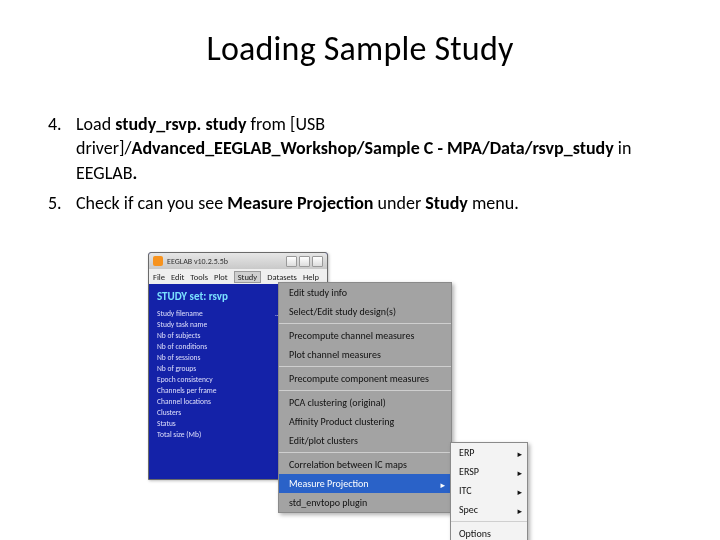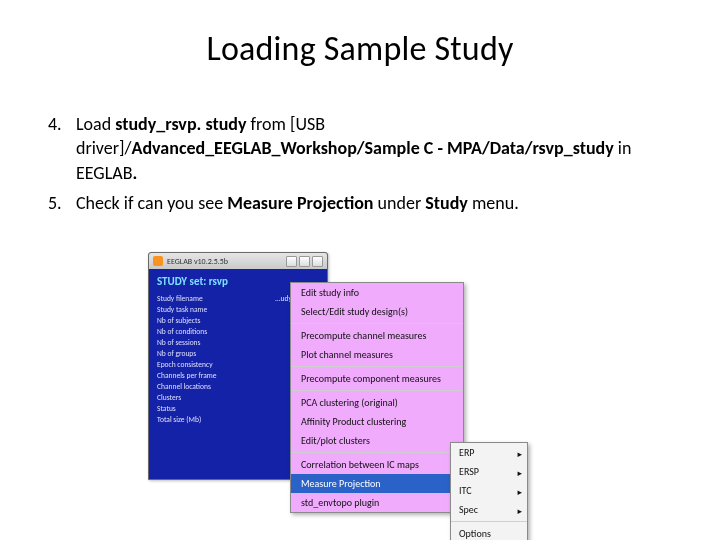--- a/index.html
+++ b/index.html
@@ -124,23 +124,23 @@
     margin: 2px 0;
     white-space: nowrap;
   }
   .kv .k { opacity: 0.95; text-align: right; }
   .kv .v { opacity: 0.95; padding-left: 4px; }
 
   
   .menu {
     position: absolute;
     top: 30px;
-    left: 142px;
+    left: 130px;
     width: 172px;
-    background: #f0abfc;
+    background: #a3a3a3;
     border: 1px solid #8a8a8a;
     box-shadow: 2px 2px 4px rgba(0,0,0,0.3);
     font-size: 10px;
     color: #111;
   }
   .menu .sep {
     height: 1px;
     background: #cfcfcf;
     margin: 2px 0;
   }
@@ -216,20 +216,29 @@
 
     <div class="win">
       <div class="win-titlebar">
         <div class="appicon"></div>
         <span>EEGLAB v10.2.5.5b</span>
         <div class="spacer"></div>
         <div class="wbtn"></div>
         <div class="wbtn"></div>
         <div class="wbtn"></div>
       </div>
+      <div class="win-menubar">
+        <span>File</span>
+        <span>Edit</span>
+        <span>Tools</span>
+        <span>Plot</span>
+        <span class="open">Study</span>
+        <span>Datasets</span>
+        <span>Help</span>
+      </div>
       <div class="win-body">
         <div class="study-hdr">STUDY set: rsvp</div>
         <div id="kvrows">
             <div class="kv">
               <span class="k">Study filename</span>
               <span class="v">…udy_rsvp_wi</span>
             </div>
             <div class="kv">
               <span class="k">Study task name</span>
               <span class="v">rsvp</span>

